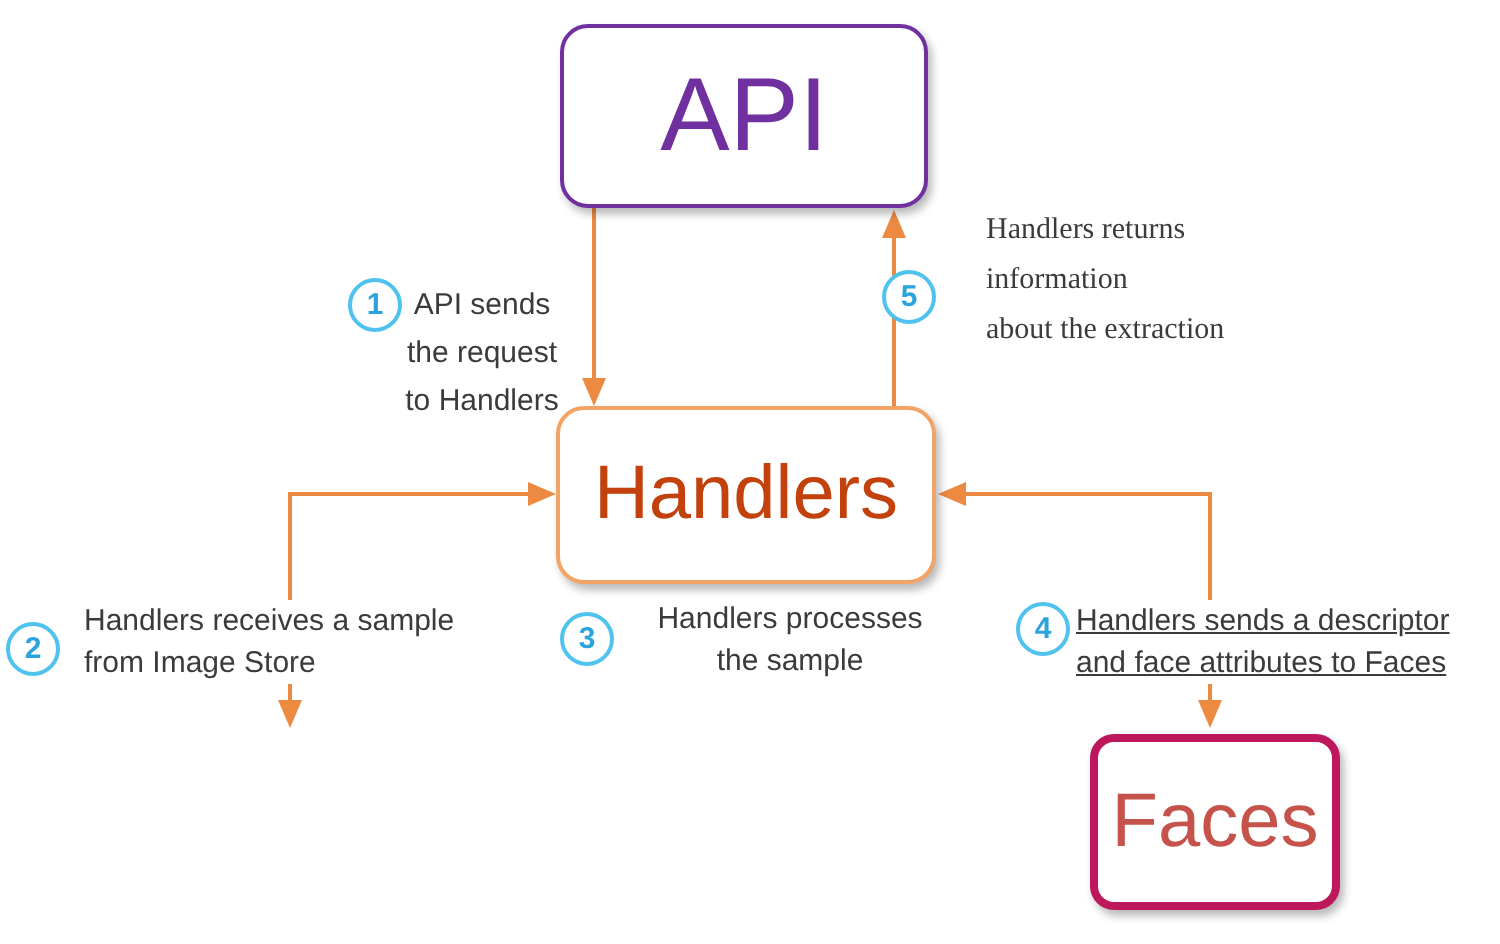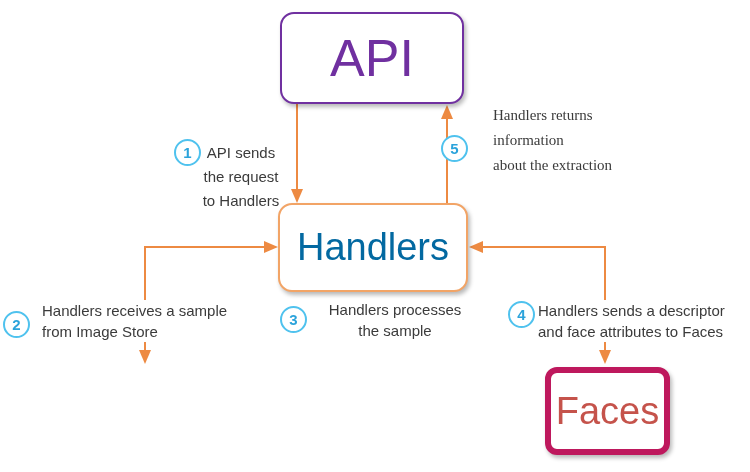--- a/index.html
+++ b/index.html
@@ -24,29 +24,29 @@
     justify-content: center;
     border-radius: 14px;
     box-shadow: 2px 3px 4px rgba(0,0,0,0.28);
   }
   .node-api {
     left: 280px; top: 12px; width: 184px; height: 92px;
     border: 2.5px solid #7030A0; color: #7030A0; font-size: 52px;
   }
   .node-handlers {
     left: 278px; top: 203px; width: 190px; height: 89px;
-    border: 2px solid #F2A466; color: #0369a1; font-size: 38px;
+    border: 2px solid #F2A466; color: #c2410c; font-size: 38px;
   }
   .node-image-store {
     left: 12px; top: 367px; width: 266px; height: 90px;
     border: 2.5px solid #2F7187; color: #2B5F70; font-size: 41px;
   }
   .node-faces {
     left: 545px; top: 367px; width: 125px; height: 88px;
-    border: 6px solid #be185d; color: #C5534B; font-size: 38px; border-radius: 12px;
+    border: 4px solid #be185d; color: #C5534B; font-size: 38px; border-radius: 12px;
   }
   .badge {
     position: absolute;
     width: 27px; height: 27px;
     border: 2px solid #4FC2EE;
     border-radius: 50%;
     background: #ffffff;
     color: #2BA3DB;
     font-size: 15px;
     font-weight: 600;
@@ -60,21 +60,21 @@
   .step-text {
     position: absolute;
     font-size: 15px;
     color: #3B3B3B;
     white-space: pre-line;
     line-height: 22px;
   }
   .step-text-1 { left: 186px; top: 121px; width: 110px; text-align: center; line-height: 24px; margin-top: 20px; }
   .step-text-2 { left: 42px;  top: 300px; width: 206px; background: #ffffff; line-height: 21px; }
   .step-text-3 { left: 312px; top: 299px; width: 166px; text-align: center; line-height: 21px; }
-  .step-text-4 { left: 538px; top: 300px; width: 212px; background: #ffffff; line-height: 21px; }
+  .step-text-4 { left: 538px; top: 300px; width: 212px; background: #ffffff; line-height: 21px; text-decoration: underline; }
   .step-text-5 { left: 493px; top: 103px; width: 180px; line-height: 25px; font-family: Liberation Serif, serif; }
 </style>
 </head>
 <body>
 
 <div class="canvas">
 
   <svg class="overlay" viewBox="0 0 750 472" xmlns="http://www.w3.org/2000/svg">
     <g stroke="#ED8A42" fill="#ED8A42" stroke-width="2">
 

